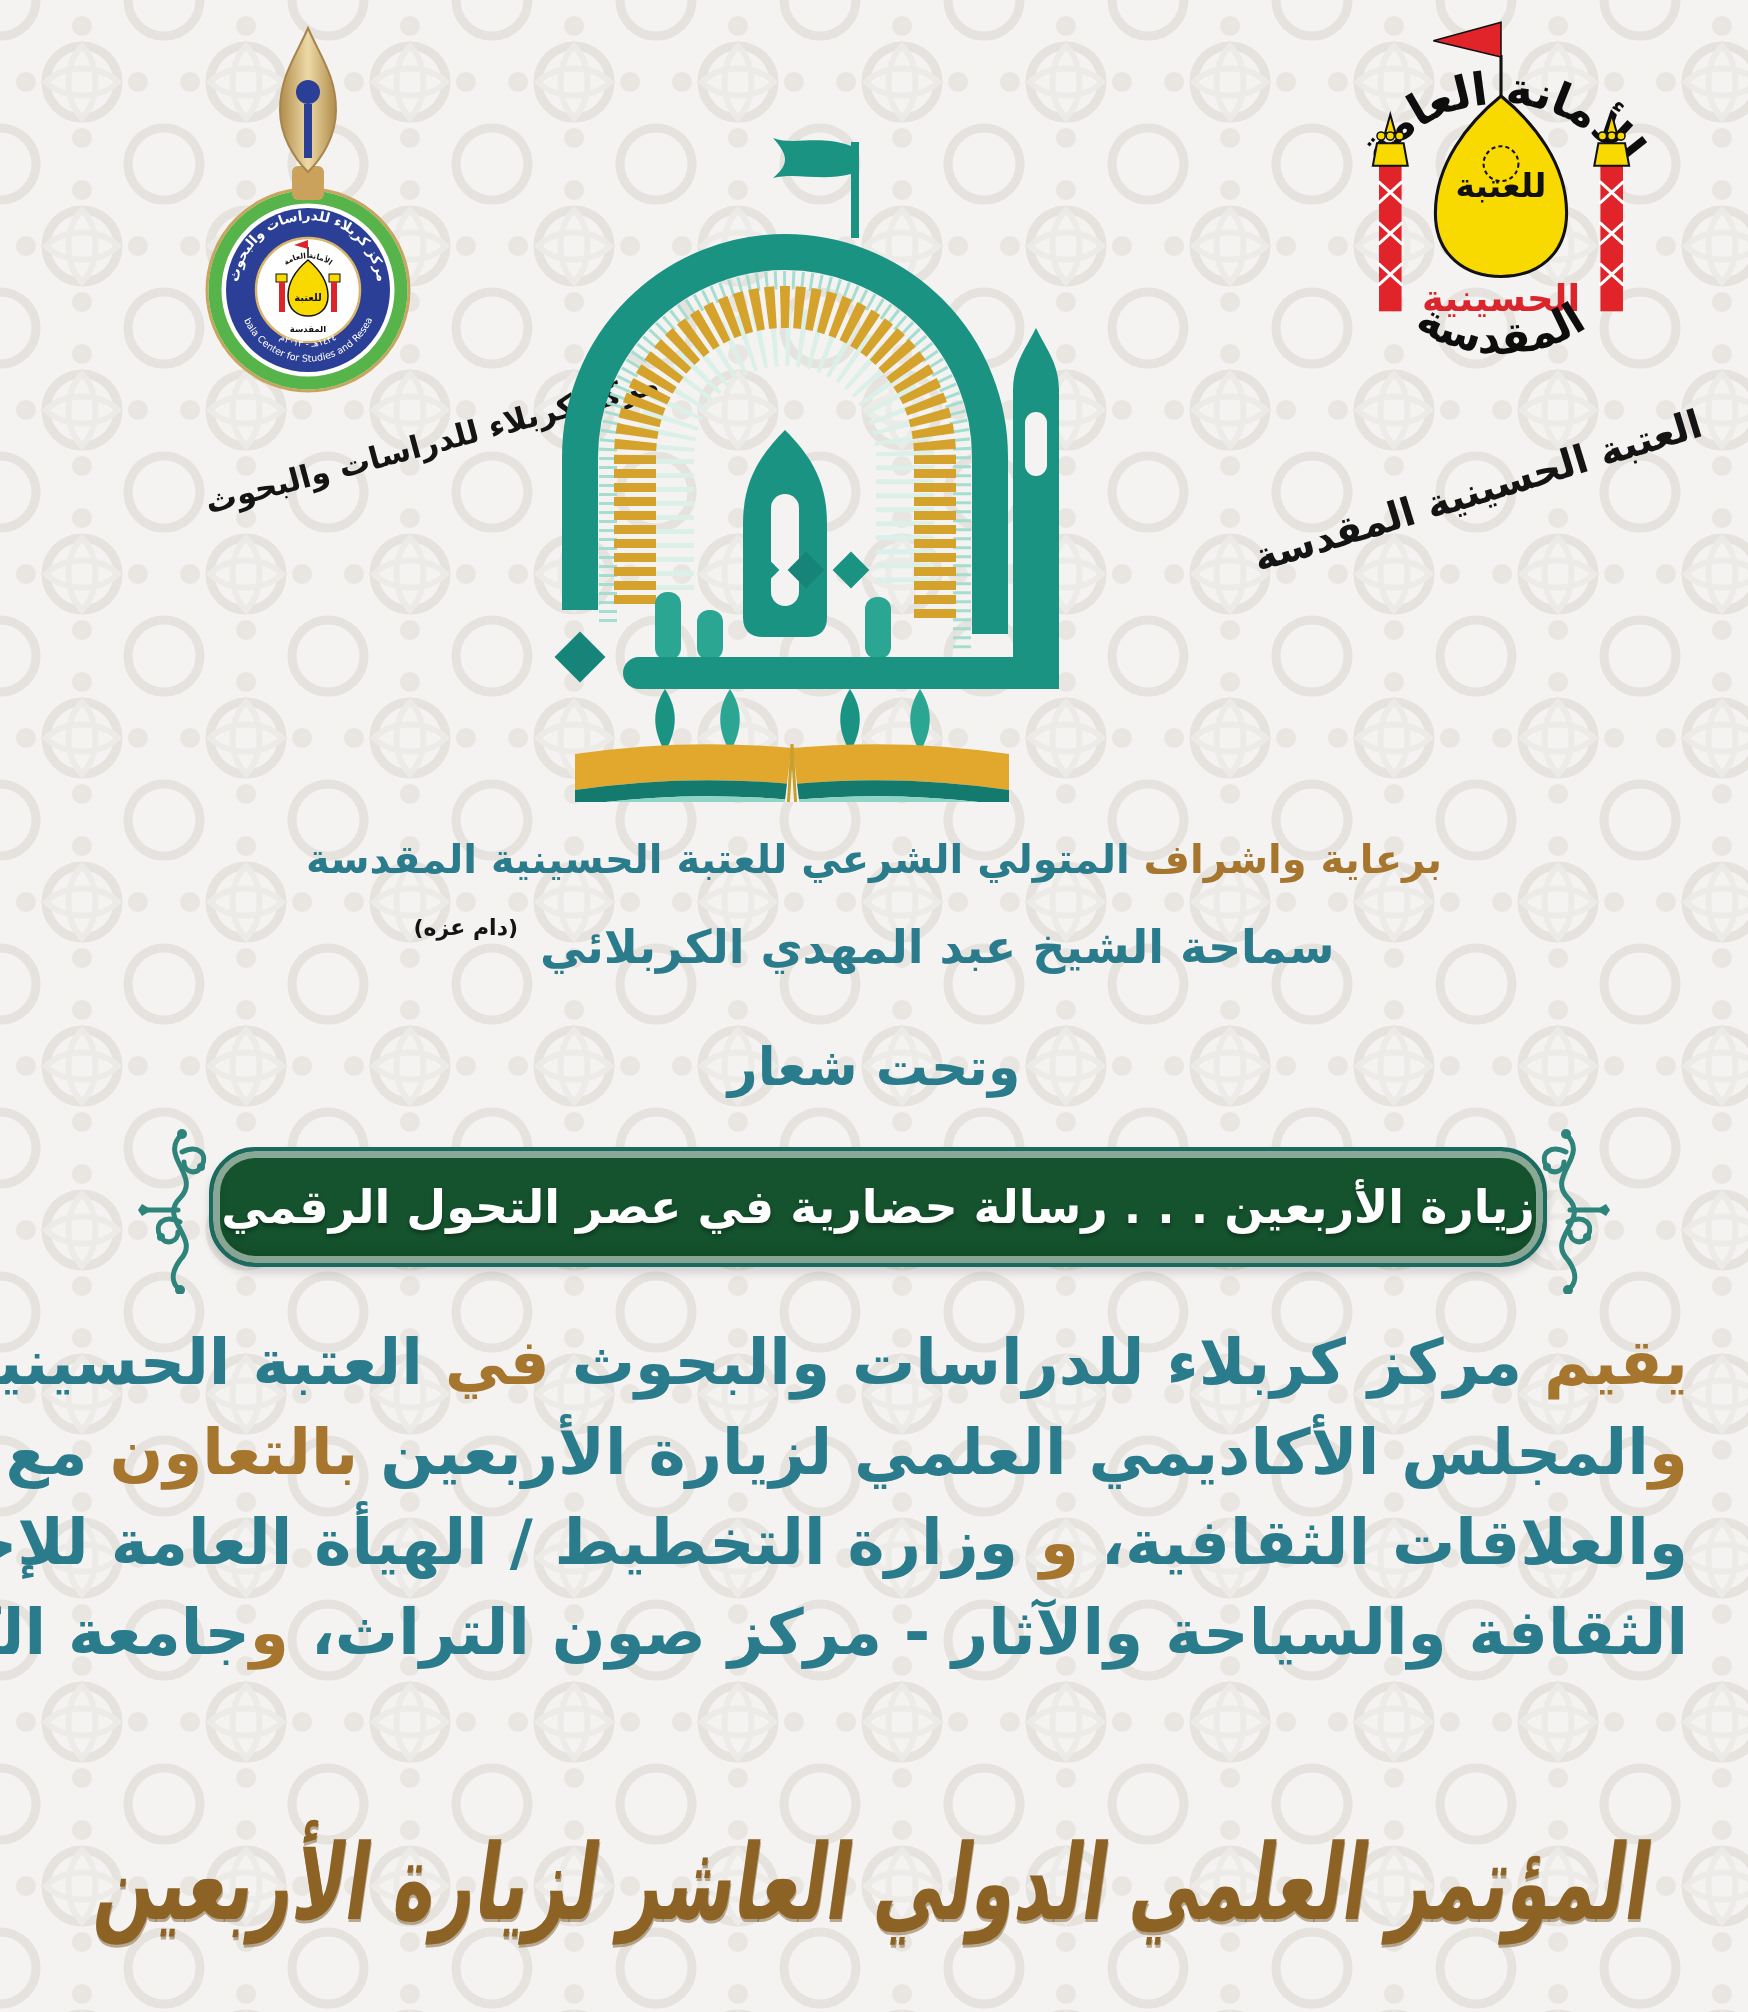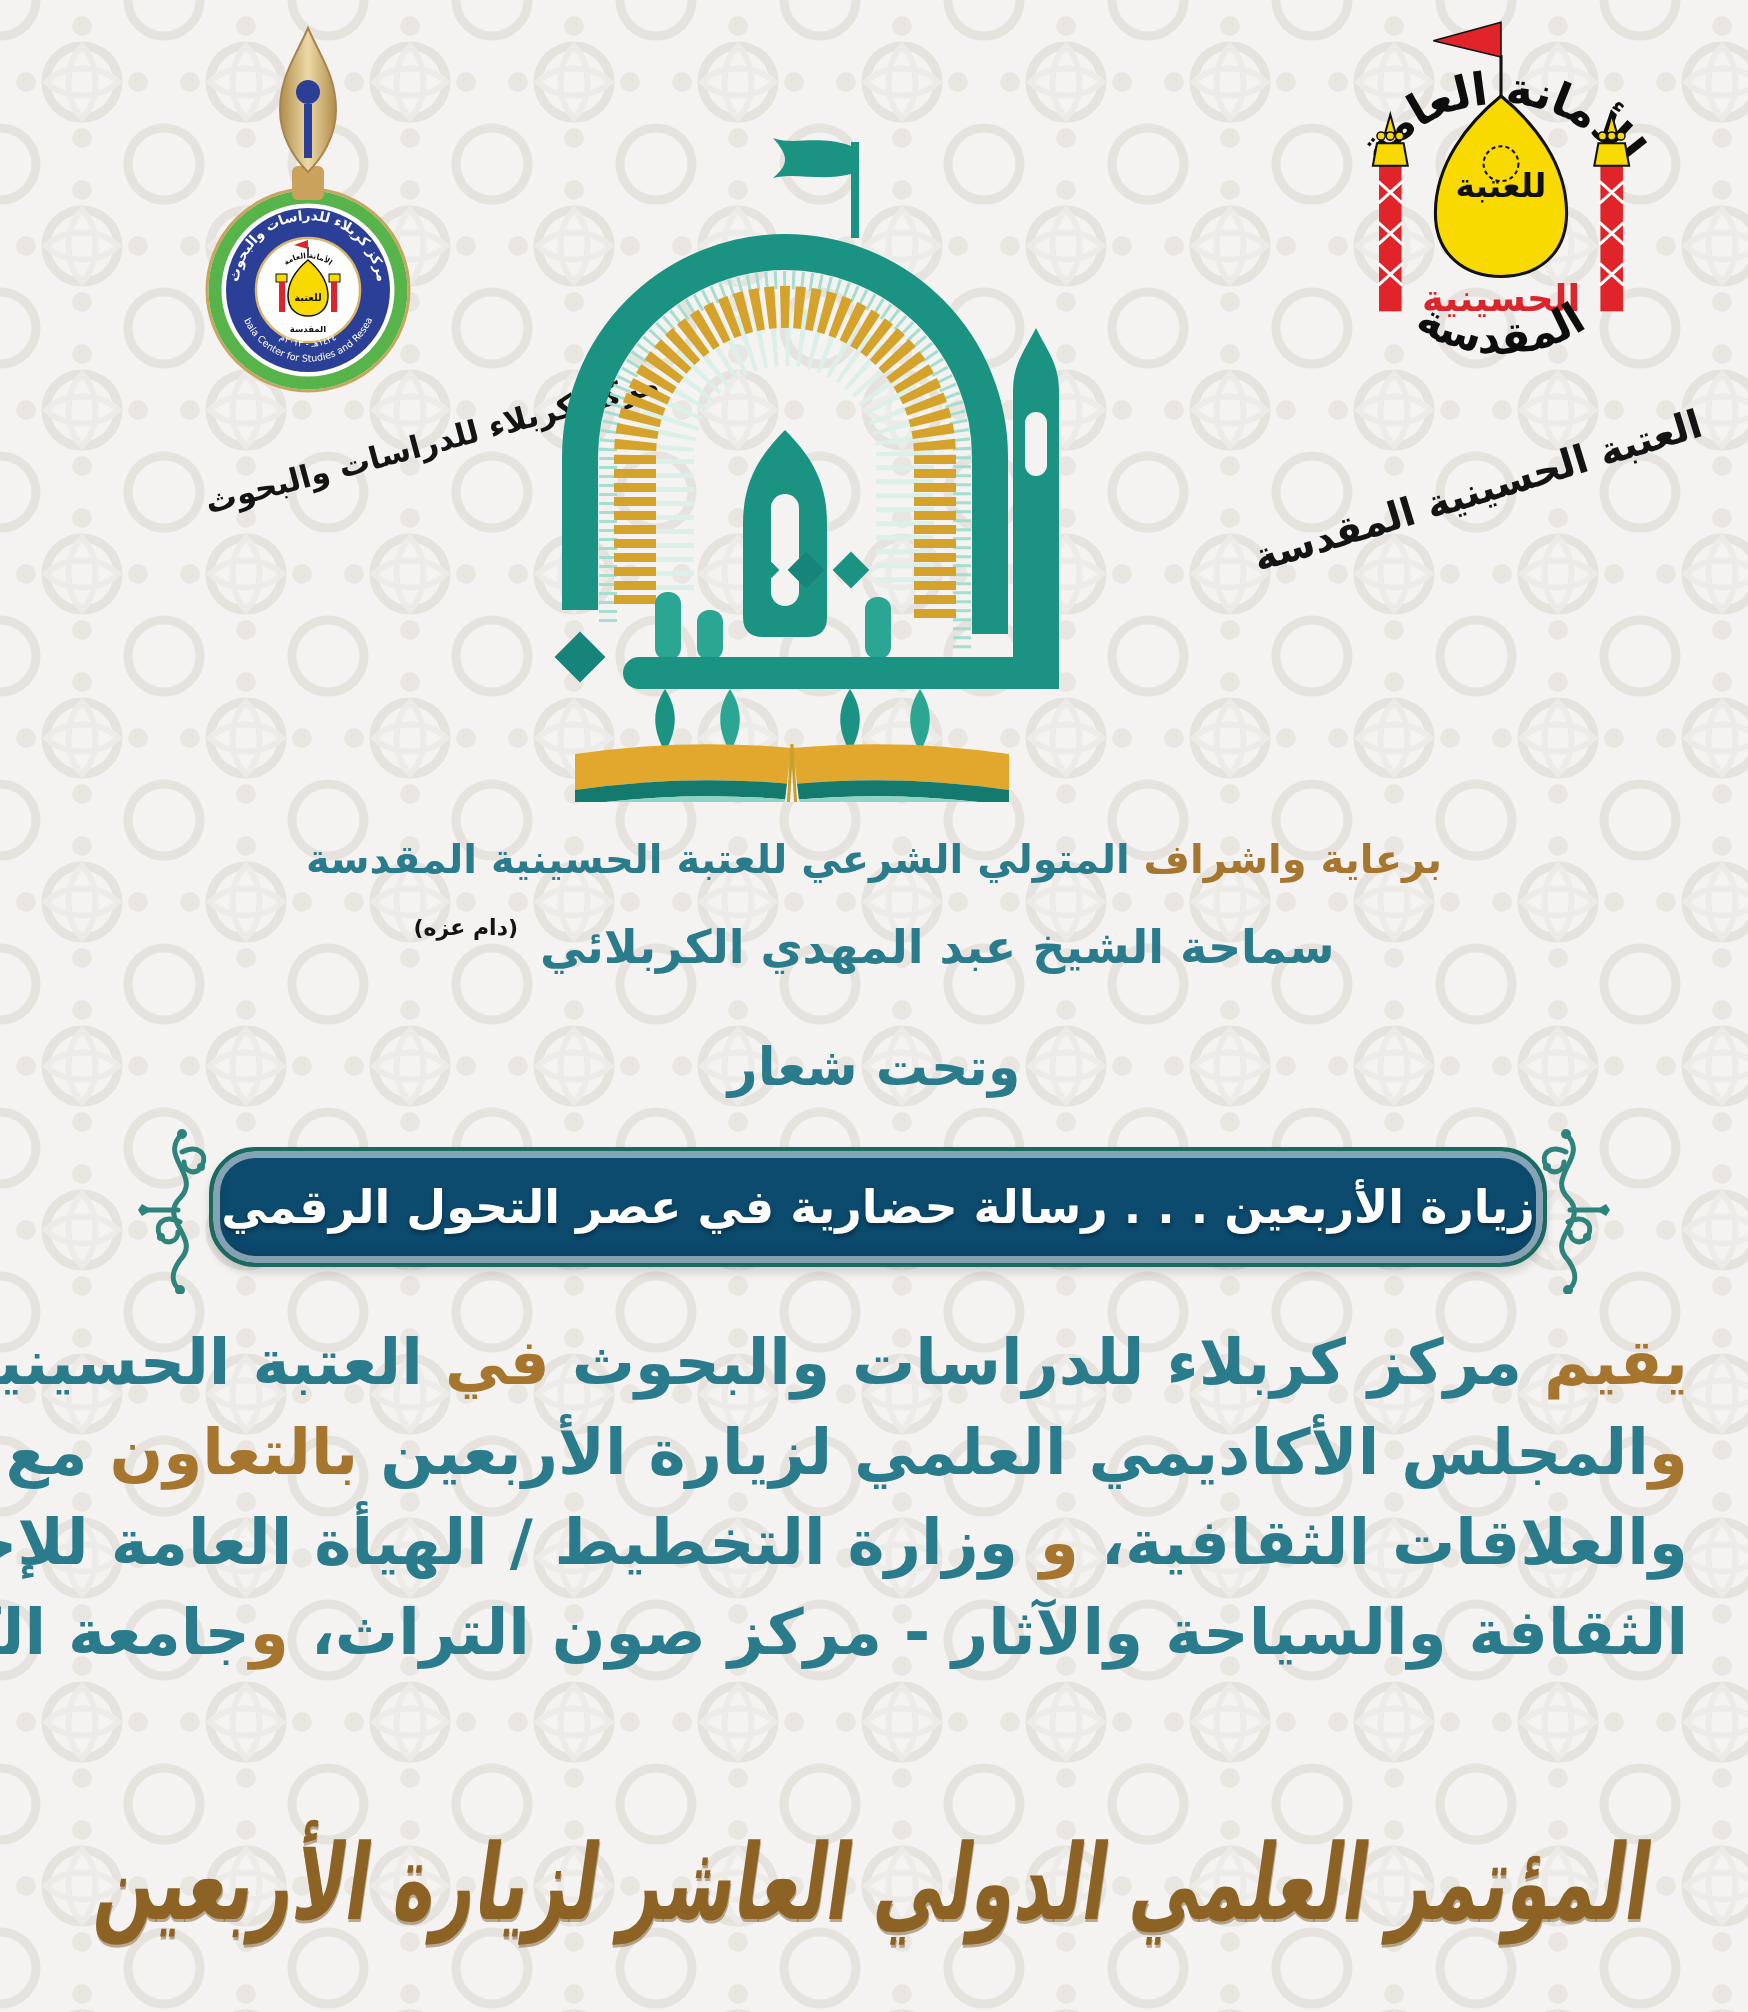--- a/index.html
+++ b/index.html
@@ -20,21 +20,21 @@
   .heading{left:0;width:100%;text-align:center;font-weight:bold;white-space:nowrap;}
   .pat1{top:836px;font-size:40px;}
   .pat2{top:920px;font-size:46px;}
   .note{font-size:22px;color:#141414;position:relative;top:-28px;margin-right:6px;font-weight:bold;}
   .slogan-intro{top:1018px;font-size:52px;color:#2a7b8b;font-weight:bold;left:0;width:100%;text-align:center;margin-top:19px;}
 
   .gold{color:#a6762f;}
   .teal{color:#2a7b8b;}
 
   
-  .banner{top:1147px;left:209px;width:1330px;height:112px;background:#0c4a6e;
+  .banner{top:1147px;left:209px;width:1330px;height:112px;background:#14532d;
     border:4px solid #1a6a60;border-radius:46px;display:flex;align-items:center;justify-content:center;
     box-shadow:inset 0 0 0 7px rgba(255,255,255,.5), inset 0 -10px 16px rgba(0,0,0,.14), 0 6px 9px rgba(0,0,0,.14);}
   .banner span{color:#ffffff;font-size:46px;font-weight:bold;white-space:nowrap;text-shadow:0 3px 4px rgba(0,0,0,.35);}
   .orn{top:1126px;width:78px;height:168px;}
   .orn-left{left:138px;}
   .orn-right{left:1532px;transform:scaleX(-1);}
 
   
   .bodytext{top:1318px;left:60px;width:1628px;text-align:center;font-size:63px;font-weight:bold;line-height:90px;}
   .bline{white-space:nowrap;}

